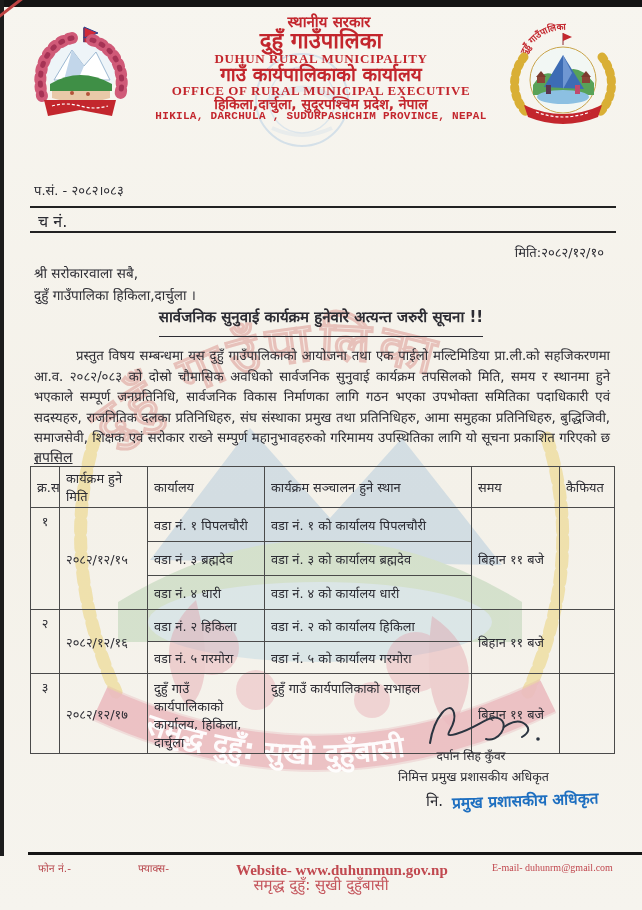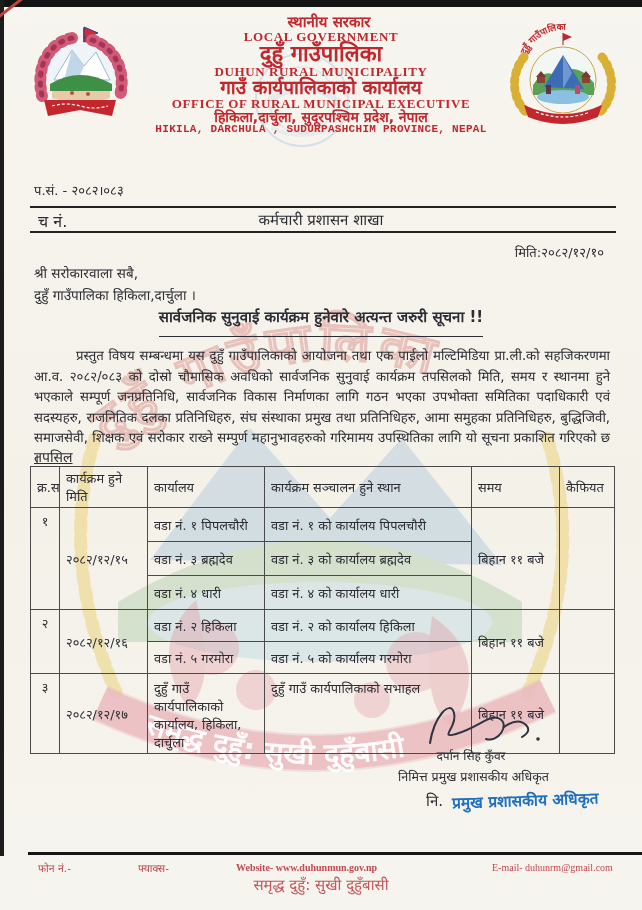--- a/index.html
+++ b/index.html
@@ -48,21 +48,21 @@
   
   .sig-svg{left:426px;top:697px;}
   .signame{left:396px;top:747px;width:150px;text-align:center;font-size:12px;}
   .sigfor{left:381px;top:768px;width:185px;text-align:center;font-size:12.5px;}
   .sigstamp{left:426px;top:789px;font-size:15px;white-space:nowrap;}
   .sigstamp .blue{color:#1e6fc0;font-weight:bold;display:inline-block;transform:rotate(-2deg);margin-left:4px;font-size:15.5px;}
   
   .fline{left:28px;right:0;top:852px;height:3px;background:#151515;}
   .fsmall{top:861px;font-size:10.5px;color:#b8484e;}
   .fphone{left:38px;} .ffax{left:138px;}
-  .fweb{left:236px;top:862px;font-size:10px;color:#c14950;font-family:"Liberation Serif",serif;font-weight:bold;}
+  .fweb{left:236px;top:862px;font-size:15px;color:#c14950;font-family:"Liberation Serif",serif;font-weight:bold;}
   .femail{left:492px;top:862px;font-size:10px;color:#c14950;font-family:"Liberation Serif",serif;font-weight:normal;}
   .fslogan{left:0;right:0;top:874px;text-align:center;font-size:15px;color:#c4555c;}
 </style>
 </head>
 <body>
 
 <div class="page">
 
   <svg class="abs wm" width="642" height="910" viewBox="0 0 642 910" xmlns="http://www.w3.org/2000/svg" xmlns:xlink="http://www.w3.org/1999/xlink">
 
@@ -146,33 +146,31 @@
     <path d="M79 64 l5 -6 l5 6 z" fill="#7c3a2e"></path>
       <rect x="80" y="64" width="8" height="6" fill="#8a4436"></rect>
     <rect x="44" y="72" width="5" height="9" fill="#5a3550"></rect>
       <rect x="73" y="72" width="5" height="9" fill="#c04a6e"></rect>
     <path d="M22 92 Q 61 110 100 92 L96 104 Q 61 118 26 104 Z" fill="#c3262d"></path>
     <path d="M34 99 q 27 10 54 0" stroke="#ffffff" stroke-width="1.2" stroke-dasharray="3 2" fill="none"></path>
   </svg>
 
   <div class="abs htext">
     <div class="h-np-sm">स्थानीय सरकार</div>
-    <div class="h-en">LOCAL GOVERNMENT</div>
     <div class="h-np-lg">दुहुँ गाउँपालिका</div>
     <div class="h-en">DUHUN RURAL MUNICIPALITY</div>
     <div class="h-np-md">गाउँ कार्यपालिकाको कार्यालय</div>
     <div class="h-en">OFFICE OF RURAL MUNICIPAL EXECUTIVE</div>
     <div class="h-np-adr">हिकिला,दार्चुला, सुदूरपश्चिम प्रदेश, नेपाल</div>
     <div class="h-en-sm" style="color:#c3262d;font-weight:bold">HIKILA, DARCHULA , SUDURPASHCHIM PROVINCE, NEPAL</div>
   </div>
 
   <div class="abs refno">प.सं. - २०८२।०८३</div>
   <div class="abs rule rule1"></div>
   <div class="abs chano">च नं.</div>
-  <div class="abs section">कर्मचारी प्रशासन शाखा</div>
   <div class="abs rule rule2"></div>
   <div class="abs dateline">मिति:२०८२/१२/१०</div>
 
   <div class="abs addr addr1">श्री सरोकारवाला सबै,</div>
   <div class="abs addr addr2">दुहुँ गाउँपालिका हिकिला,दार्चुला ।</div>
 
   <div class="abs subject">
     <span>सार्वजनिक सुनुवाई कार्यक्रम हुनेवारे अत्यन्त जरुरी सूचना !!</span>
   </div>
 

